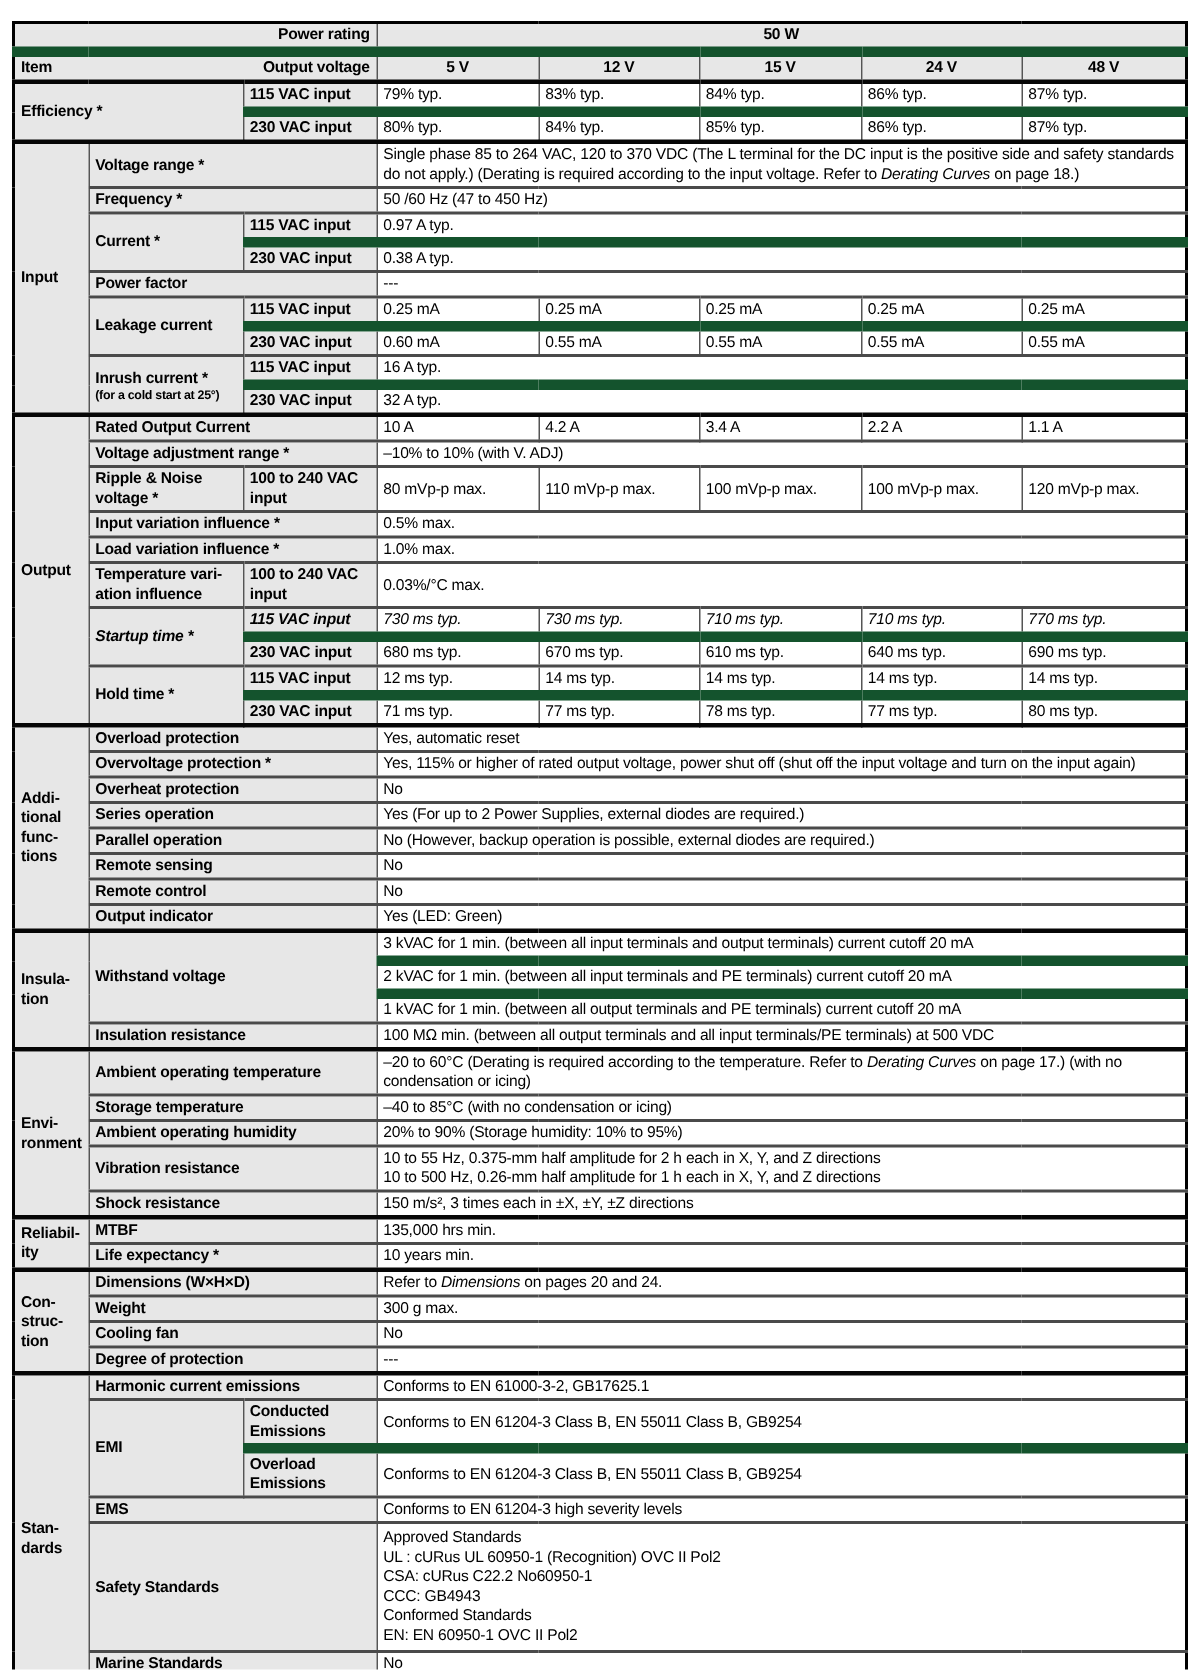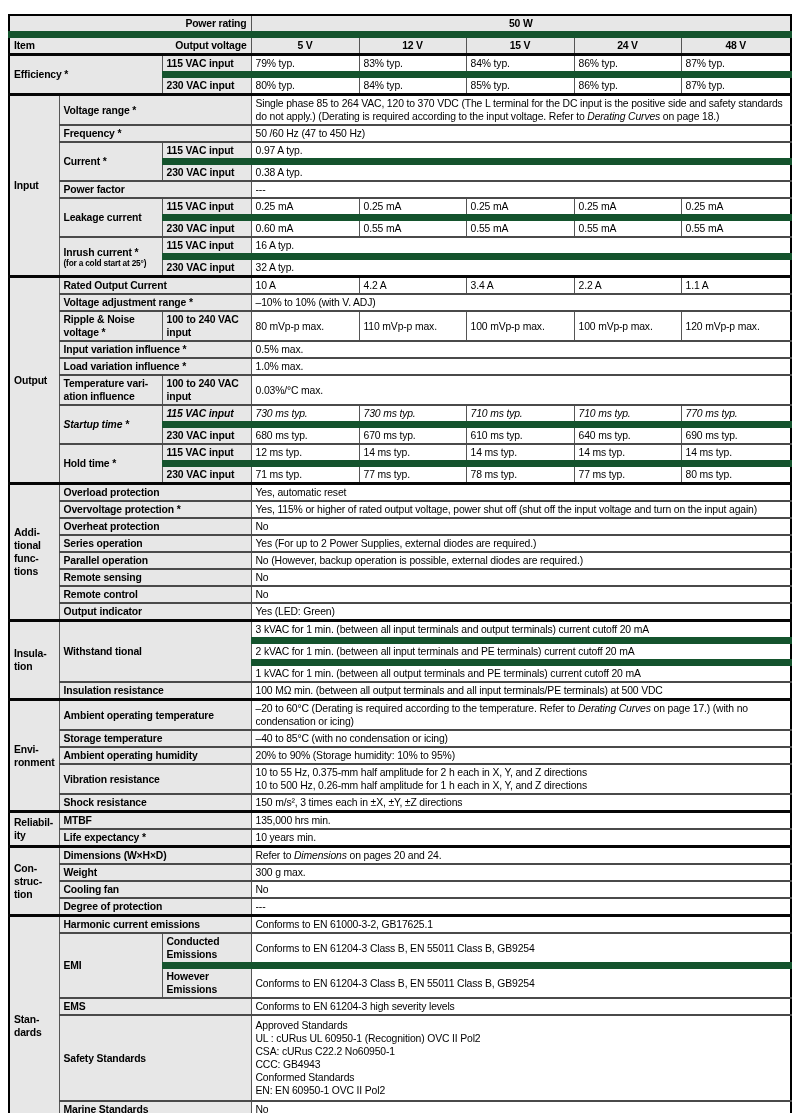--- a/index.html
+++ b/index.html
@@ -241,21 +241,21 @@
       </tr>
       <tr class="sep-sub" style="height: 16px;">
         <td colspan="2" class="k-item">Output indicator</td>
         <td colspan="5" class="k-v">Yes (LED: Green)</td>
       </tr>
       <tr class="sep-group" style="height: 16px;">
         <td rowspan="4" class="k-group">
           <span class="ln">Insula-</span>
           <span class="ln">tion</span>
         </td>
-        <td colspan="2" rowspan="3" class="k-item">Withstand tional</td>
+        <td colspan="2" rowspan="3" class="k-item">Withstand voltage</td>
         <td colspan="5" class="k-v">3 kVAC for 1 min. (between all input terminals and output terminals) current cutoff 20 mA</td>
       </tr>
       <tr class="sep-thin" style="height: 16px;">
         <td colspan="5" class="k-v">2 kVAC for 1 min. (between all input terminals and PE terminals) current cutoff 20 mA</td>
       </tr>
       <tr class="sep-thin" style="height: 16px;">
         <td colspan="5" class="k-v">1 kVAC for 1 min. (between all output terminals and PE terminals) current cutoff 20 mA</td>
       </tr>
       <tr class="sep-sub" style="height: 16px;">
         <td colspan="2" class="k-item">Insulation resistance</td>
@@ -332,21 +332,21 @@
       <tr class="sep-sub" style="height: 29px;">
         <td rowspan="2" class="k-item">EMI</td>
         <td class="k-sub">
           <span class="ln">Conducted</span>
           <span class="ln">Emissions</span>
         </td>
         <td colspan="5" class="k-v">Conforms to EN 61204-3 Class B, EN 55011  Class B, GB9254</td>
       </tr>
       <tr class="sep-thin" style="height: 29px;">
         <td class="k-sub">
-          <span class="ln">However</span>
+          <span class="ln">Overload</span>
           <span class="ln">Emissions</span>
         </td>
         <td colspan="5" class="k-v">Conforms to EN 61204-3 Class B, EN 55011  Class B, GB9254</td>
       </tr>
       <tr class="sep-sub" style="height: 16px;">
         <td colspan="2" class="k-item">EMS</td>
         <td colspan="5" class="k-v">Conforms to EN 61204-3 high severity levels</td>
       </tr>
       <tr class="sep-sub" style="height: 86px;">
         <td colspan="2" class="k-item">Safety Standards</td>

